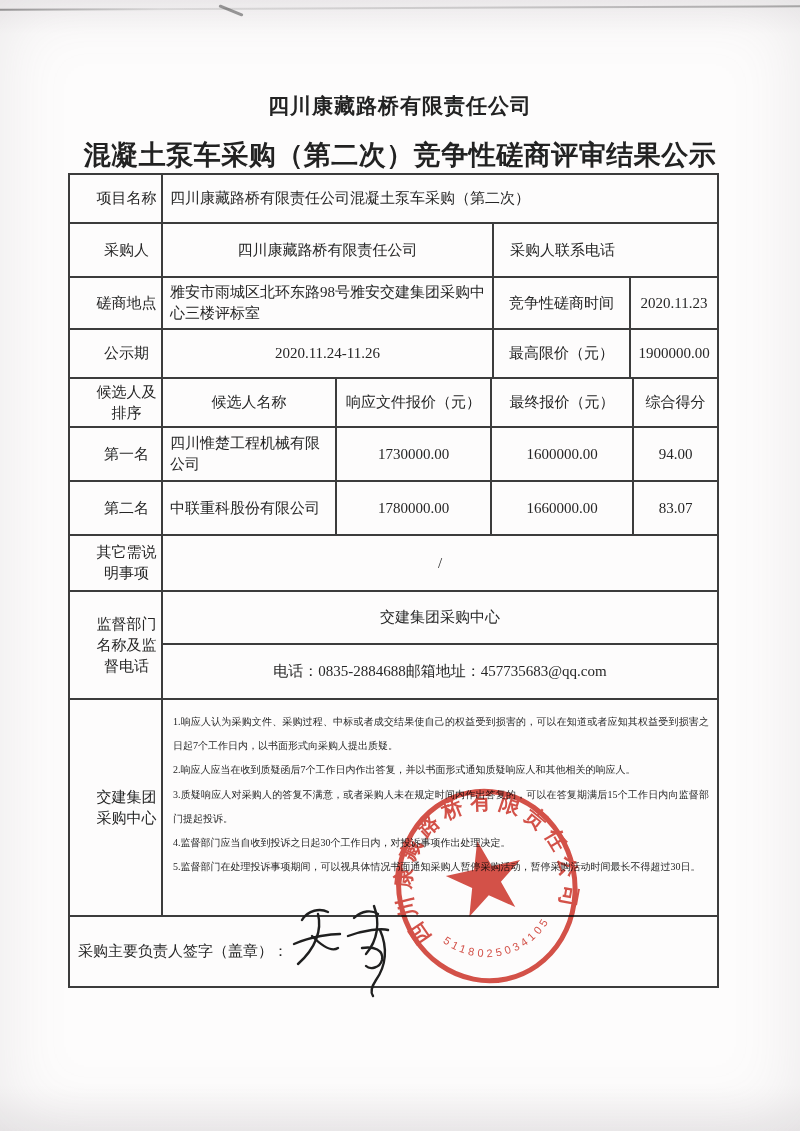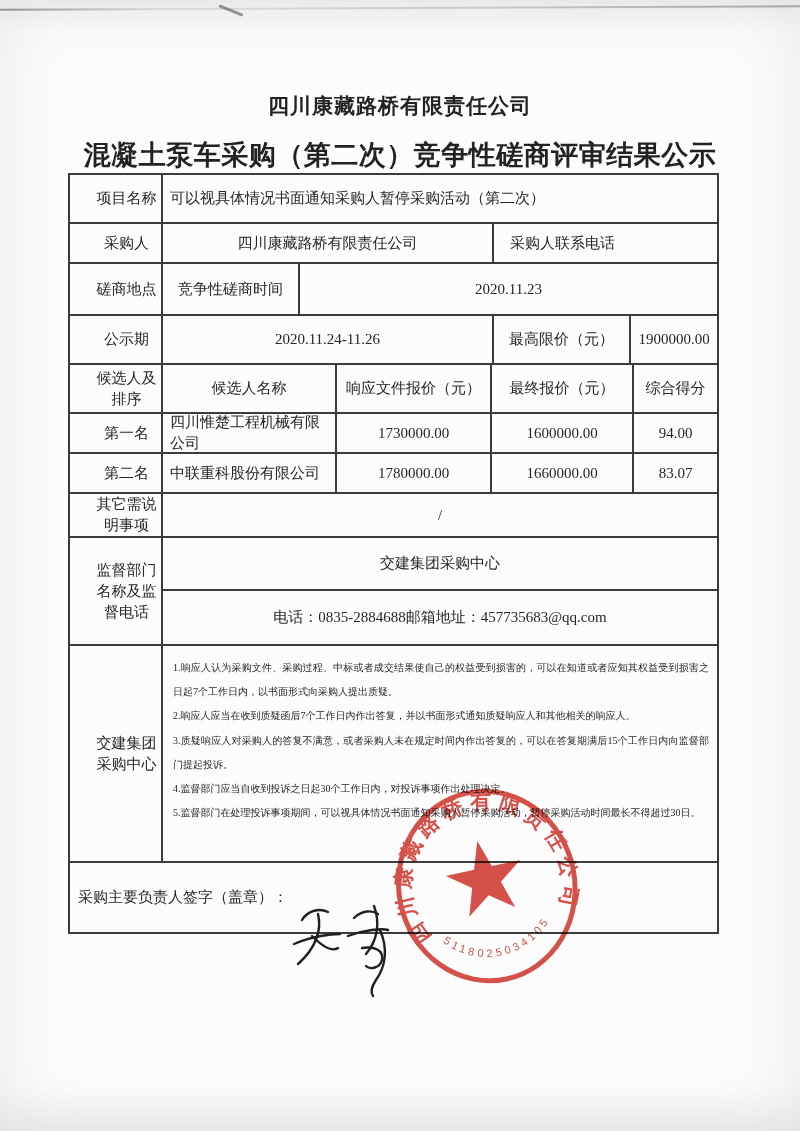--- a/index.html
+++ b/index.html
@@ -54,21 +54,21 @@
   .center{justify-content:center;text-align:center;}
   .left{justify-content:flex-start;text-align:left;padding-left:7px;}
   .c-label{width:71px;justify-content:center;text-align:center;padding:2px 3px;margin-left:22px;}
   .c-wide{width:331px;}
   .c-key{width:137px;}
   .c-val{flex:1;}
   .c-name{width:174px;}
   .c-bid{width:155px;}
   .c-final{width:142px;}
   .c-score{flex:1;}
-  .h49{height:49px}.h50{height:40px}.h52{height:52px}.h56{height:44px}
+  .h49{height:49px}.h50{height:54px}.h52{height:52px}.h56{height:56px}
   .h108{height:108px}.h217{height:217px}.h69{height:69px}
   .sup-right{flex:1;display:flex;flex-direction:column;}
   .sup-top{height:53px;border-bottom:2px solid var(--line);box-sizing:border-box;
     display:flex;align-items:center;justify-content:center;}
   .sup-bottom{flex:1;display:flex;align-items:center;justify-content:center;}
   .obj-cell{flex:1;display:block;padding:10px 8px 6px 10px;box-sizing:border-box;}
   .obj-cell p{margin:0;line-height:24.2px;font-size:10px;text-align:justify;}
   .sig-cell{flex:1;display:flex;align-items:center;padding-left:8px;box-sizing:border-box;}
   .signature-svg{position:absolute;left:288px;top:896px;}
   .signature-svg path{stroke:#1f1f1f;stroke-width:2.4;fill:none;stroke-linecap:round;}
@@ -91,31 +91,32 @@
   <div class="scan-top-line"></div>
   <div class="scan-notch"></div>
 
   <h1 class="doc-title">四川康藏路桥有限责任公司</h1>
   <h2 class="doc-subtitle">混凝土泵车采购（第二次）竞争性磋商评审结果公示</h2>
 
   <div class="table">
 
     <div class="tr h49">
       <div class="td c-label">项目名称</div>
-      <div class="td c-val left">可以视具体情况书面通知采购人暂停采购活动（第二次）</div>
+      <div class="td c-val left">四川康藏路桥有限责任公司混凝土泵车采购（第二次）</div>
     </div>
 
     <div class="tr h50">
       <div class="td c-label">采购人</div>
       <div class="td c-wide center">四川康藏路桥有限责任公司</div>
       <div class="td c-key center">采购人联系电话</div>
     </div>
 
     <div class="tr h52">
       <div class="td c-label">磋商地点</div>
+      <div class="td c-wide left">雅安市雨城区北环东路98号雅安交建集团采购中心三楼评标室</div>
       <div class="td c-key center">竞争性磋商时间</div>
       <div class="td c-val center">2020.11.23</div>
     </div>
 
     <div class="tr h49">
       <div class="td c-label">公示期</div>
       <div class="td c-wide center">2020.11.24-11.26</div>
       <div class="td c-key center">最高限价（元）</div>
       <div class="td c-val center">1900000.00</div>
     </div>

